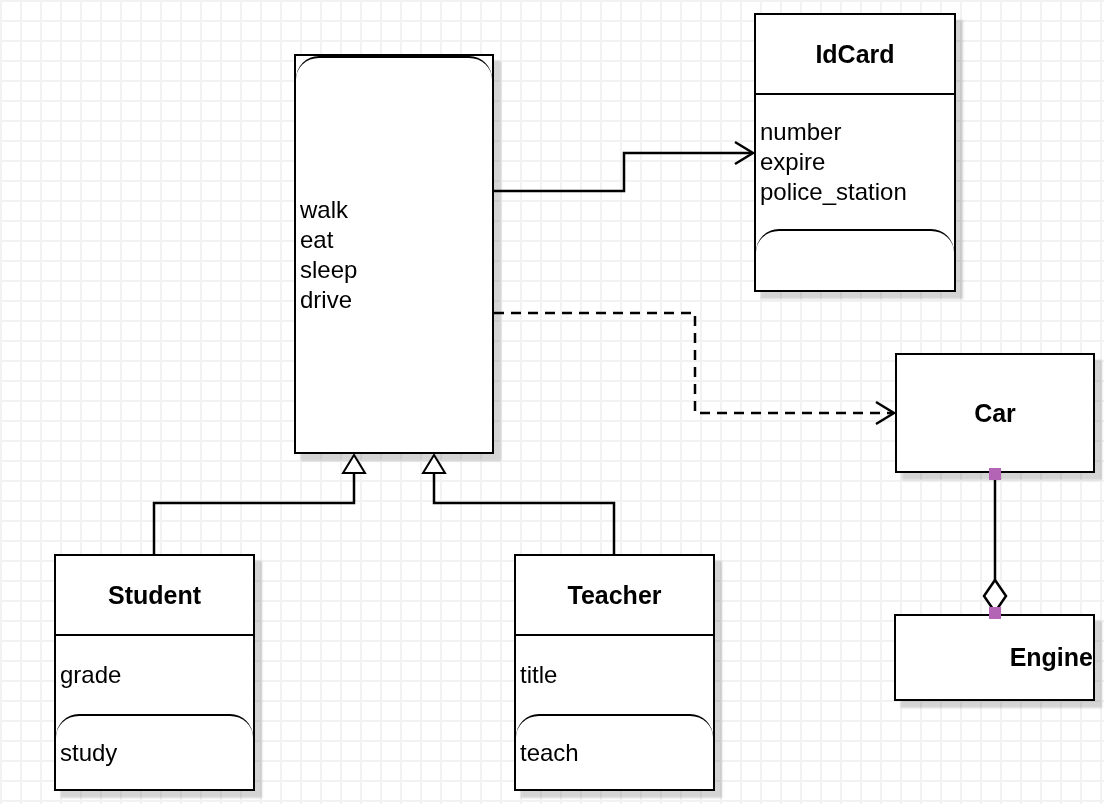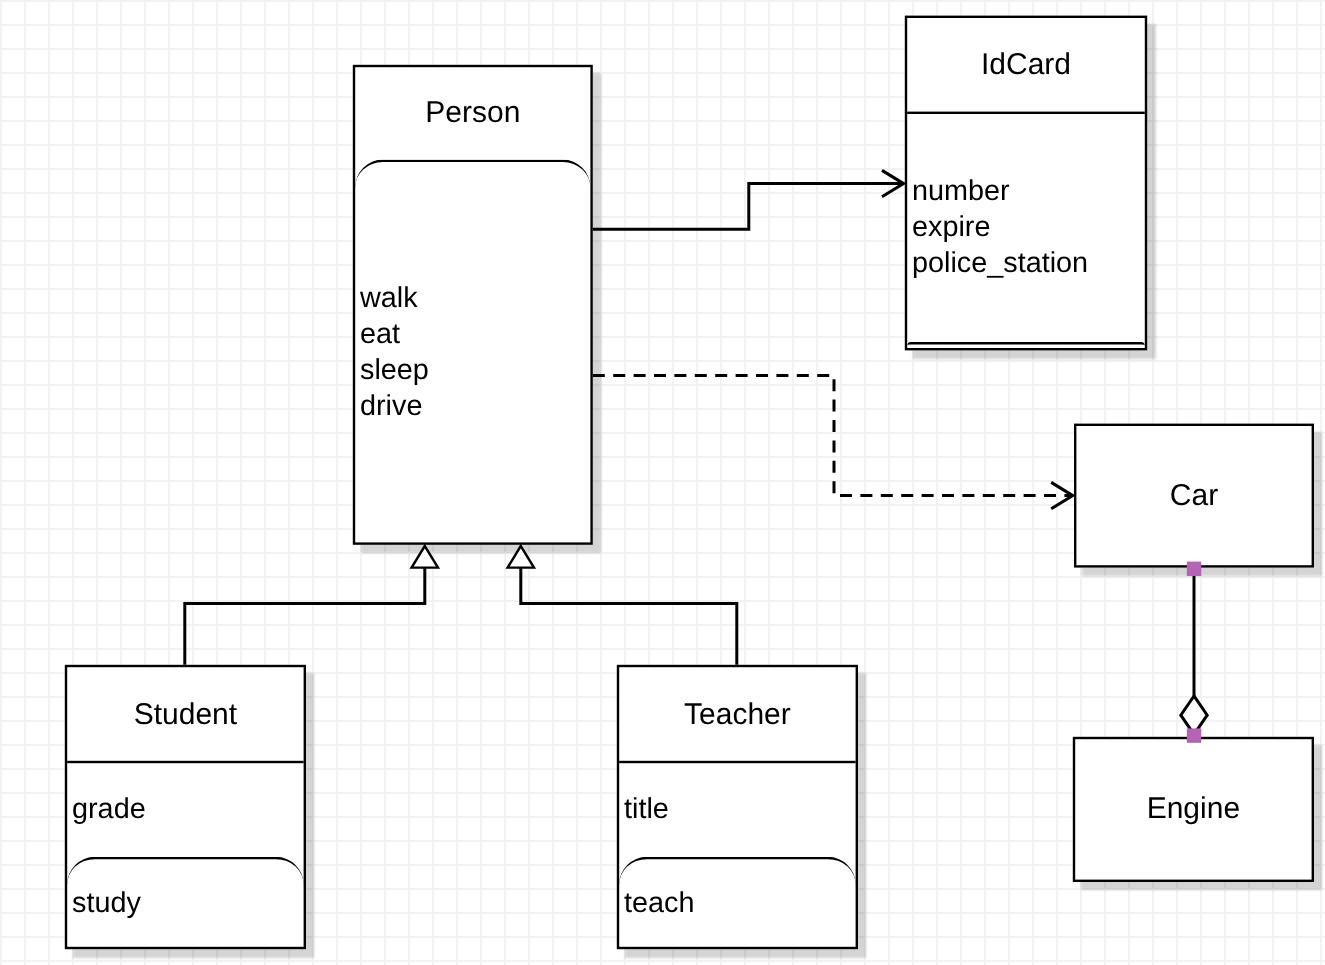--- a/index.html
+++ b/index.html
@@ -26,59 +26,58 @@
     position: absolute;
     background: #ffffff;
     border: 2px solid #000000;
     box-shadow: 7px 7px 2px rgba(0,0,0,0.17);
     display: flex; flex-direction: column;
     color: #000000;
   }
   .uml-title {
     flex: none;
     display: flex; align-items: center; justify-content: center;
-    font-weight: normal; font-size: 25px;
+    font-weight: bold; font-size: 25px;
   }
   .uml-title.fill { flex: 1 1 auto; }
   .uml-sec {
     flex: none;
     border-top: 2px solid #000000;
     display: flex; flex-direction: column; justify-content: center;
     padding: 2px 4px;
     font-size: 24px; line-height: 30px;
     white-space: pre-line;
   }
   .uml-sec.grow { flex: 1 1 auto; border-radius: 23px; }
 </style>
 </head>
 <body>
 
 <div class="canvas">
 
   <div class="uml-class" style="left:294px; top:54px; width:200px; height:400px;">
-    <div class="uml-title" style="height:77px">Person</div>
     <div class="uml-sec grow">walk
 eat
 sleep
 drive</div>
   </div>
 
   <div class="uml-class" style="left:754px; top:13px; width:202px; height:279px;">
     <div class="uml-title" style="height:78px">IdCard</div>
-    <div class="uml-sec" style="height:192px">number
+    <div class="uml-sec" style="height:136px">number
 expire
 police_station</div>
     <div class="uml-sec grow"></div>
   </div>
 
   <div class="uml-class" style="left:895px; top:353px; width:200px; height:120px;">
     <div class="uml-title fill">Car</div>
   </div>
 
-  <div class="uml-class" style="left:894px; top:614px; width:201px; height:121px;">
+  <div class="uml-class" style="left:894px; top:614px; width:201px; height:87px;align-items:flex-end;">
     <div class="uml-title fill">Engine</div>
   </div>
 
   <div class="uml-class" style="left:514px; top:554px; width:201px; height:237px;">
     <div class="uml-title" style="height:78px">Teacher</div>
     <div class="uml-sec" style="height:80px">title</div>
     <div class="uml-sec grow">teach</div>
   </div>
 
   <div class="uml-class" style="left:54px; top:554px; width:201px; height:237px;">

